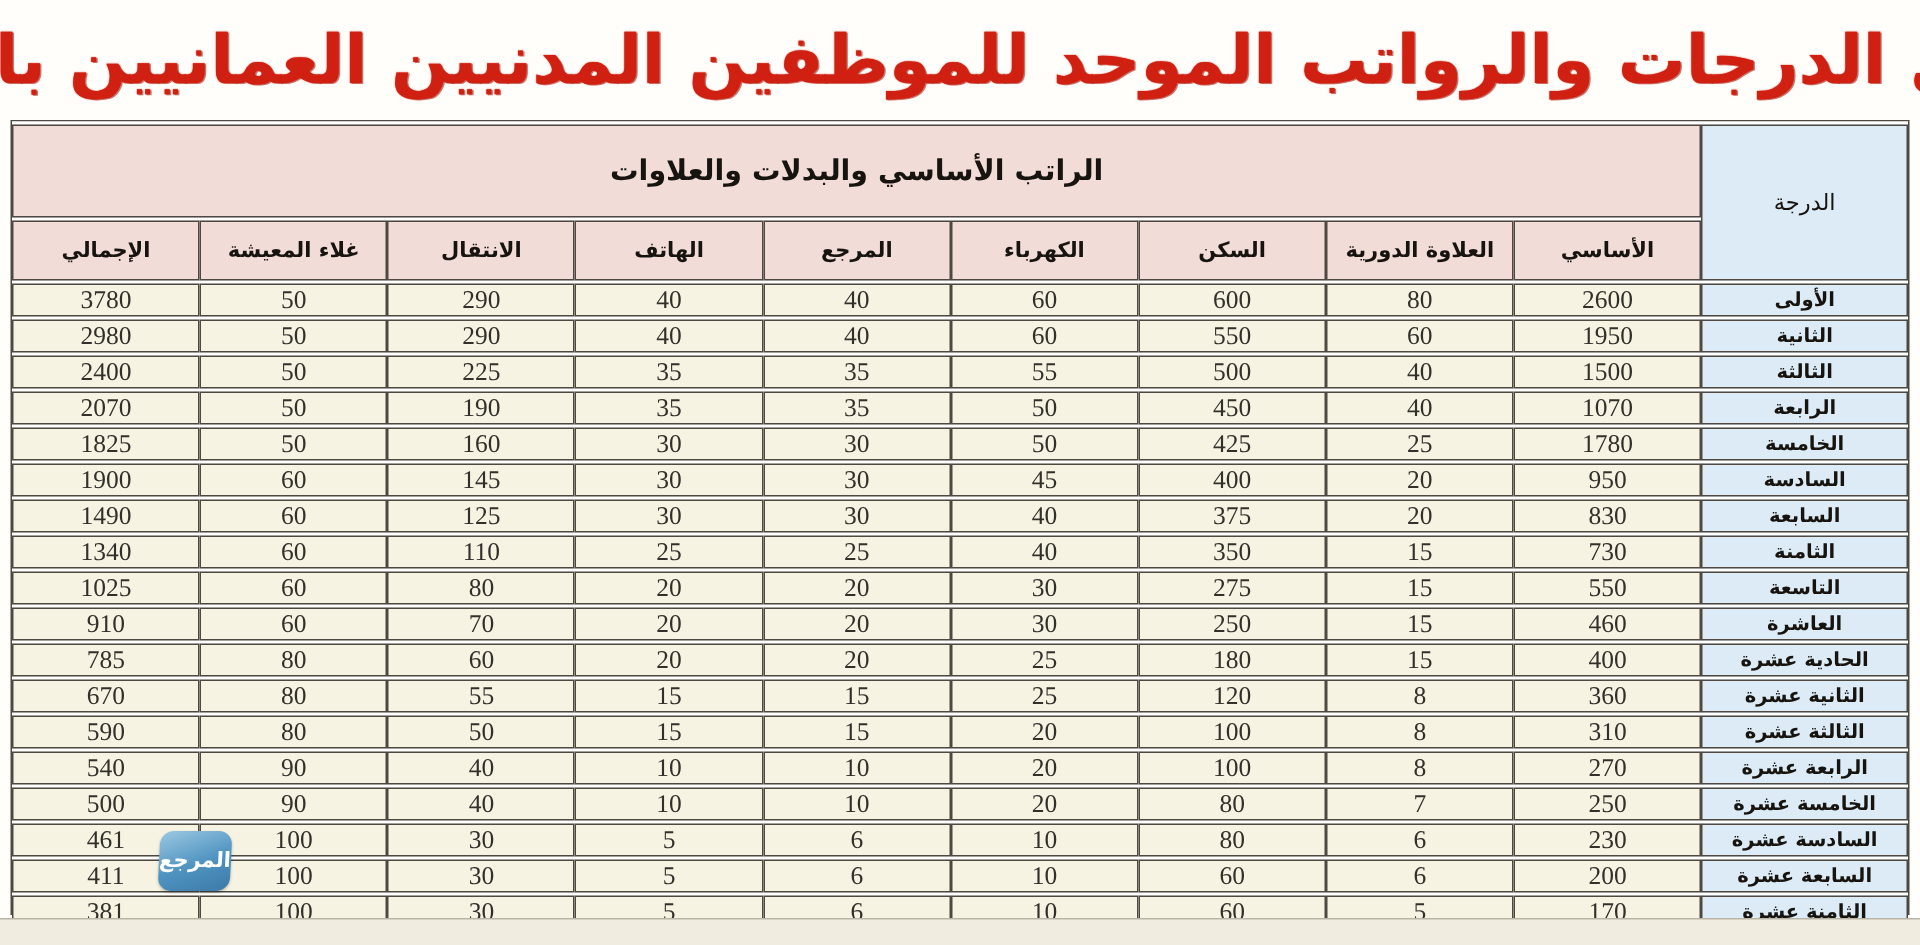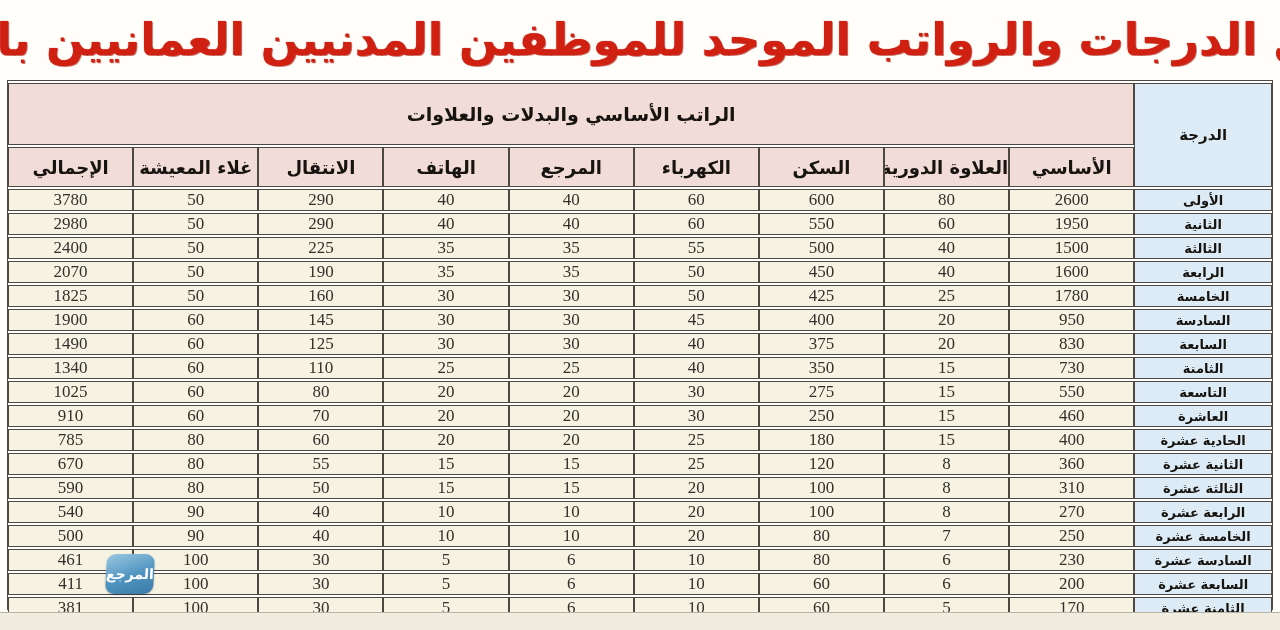--- a/index.html
+++ b/index.html
@@ -46,31 +46,31 @@
     table-layout:fixed;
   }
   th,td{
     border:1px solid var(--border-dark);
     text-align:center;vertical-align:middle;
     overflow:hidden;white-space:nowrap;
   }
   col.c-grade{width:10.9%;}
   th.grade-h{
     background:var(--grade-blue);
-    font-size:15px;font-weight:bold;color:#17140f;
+    font-size:15px;font-weight:normal;color:#17140f;
     height:92px;
   }
   th.group-h{
     background:var(--header-pink);
     font-size:19px;font-weight:bold;color:#17140f;
     height:62px;
   }
   th.sub-h{
     background:var(--header-pink);
-    font-size:18px;font-weight:bold;color:#17140f;
+    font-size:14px;font-weight:bold;color:#17140f;
     height:40px;
   }
   td.grade-cell{
     background:var(--grade-blue);
     font-size:13px;font-weight:bold;color:#17140f;
     height:22px;
     text-align:center;
   }
   td.val-cell{
     background:var(--cell-cream);
@@ -159,21 +159,21 @@
           <td class="val-cell">500</td>
           <td class="val-cell">55</td>
           <td class="val-cell">35</td>
           <td class="val-cell">35</td>
           <td class="val-cell">225</td>
           <td class="val-cell">50</td>
           <td class="val-cell">2400</td>
         </tr>
         <tr>
           <td class="grade-cell">الرابعة</td>
-          <td class="val-cell">1600</td>
+          <td class="val-cell">1070</td>
           <td class="val-cell">40</td>
           <td class="val-cell">450</td>
           <td class="val-cell">50</td>
           <td class="val-cell">35</td>
           <td class="val-cell">35</td>
           <td class="val-cell">190</td>
           <td class="val-cell">50</td>
           <td class="val-cell">2070</td>
         </tr>
         <tr>

